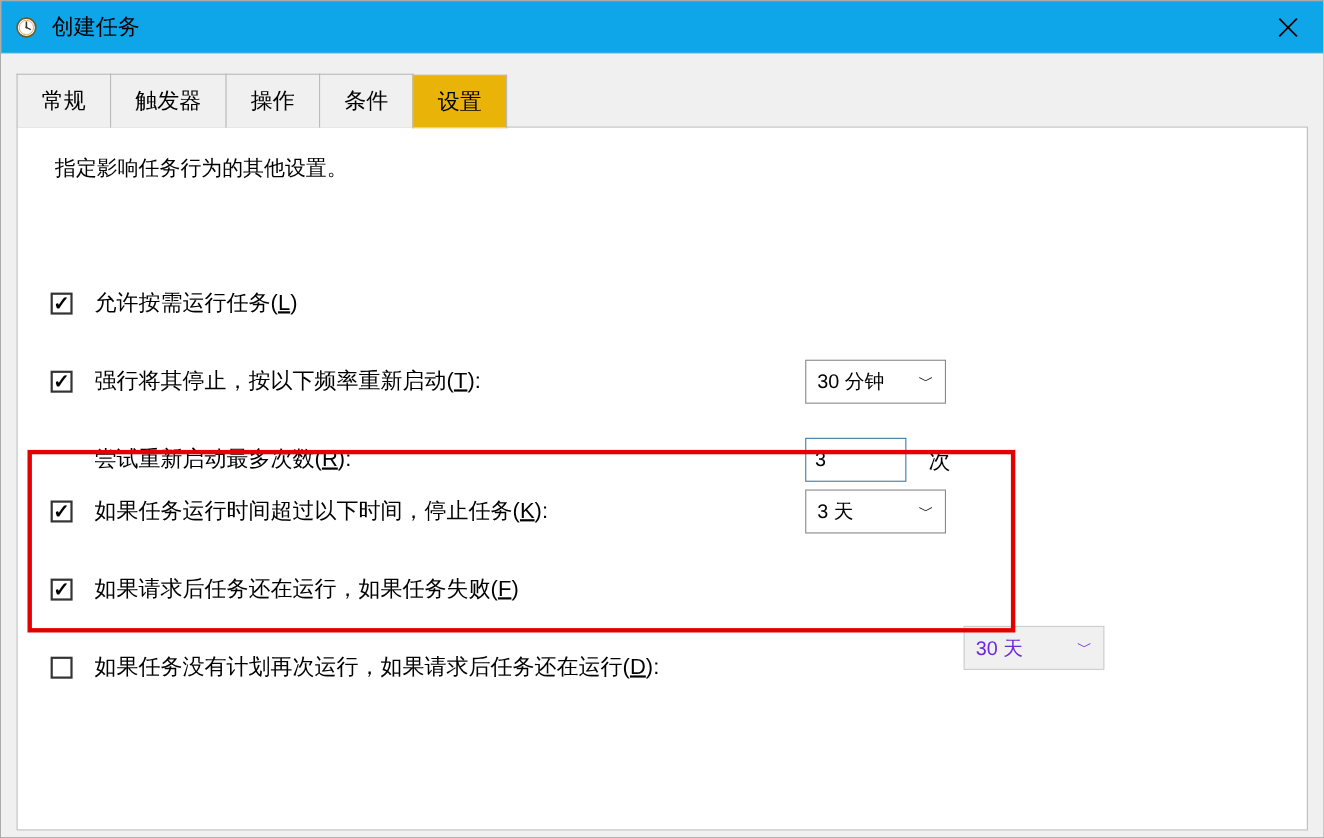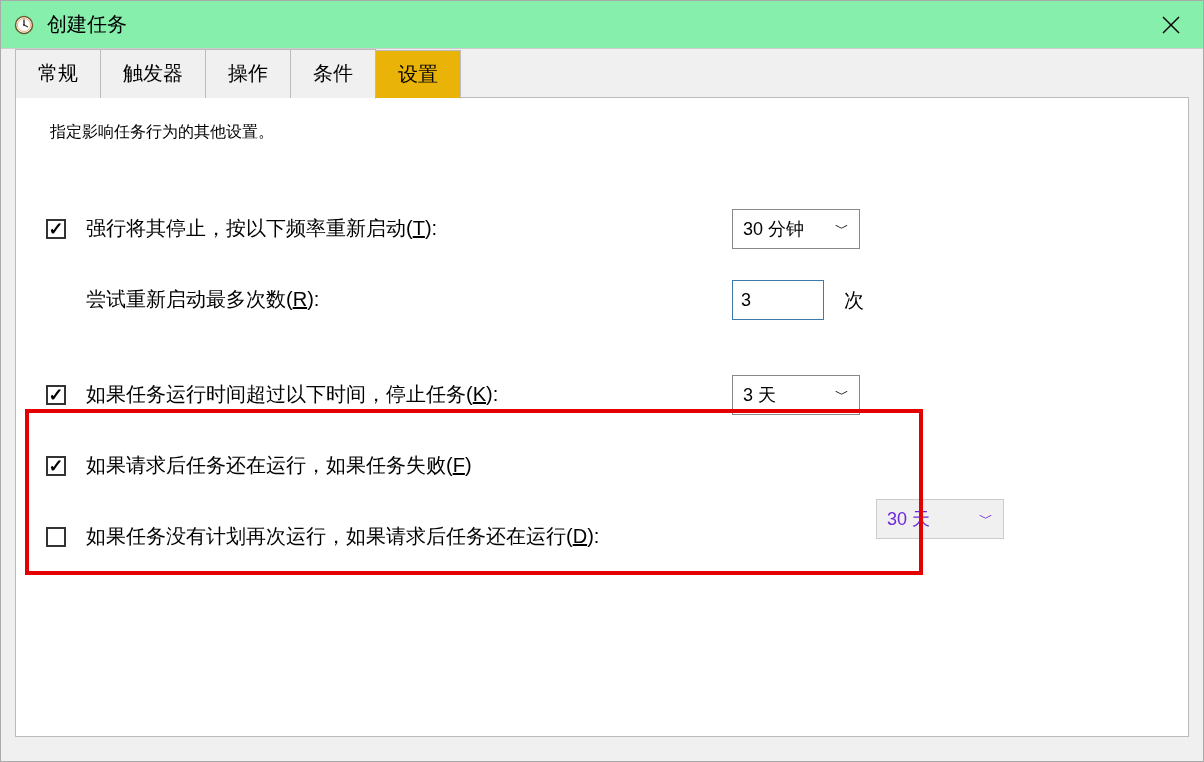--- a/index.html
+++ b/index.html
@@ -12,21 +12,21 @@
 .window {
   width: 1204px;
   height: 762px;
   background: #fff;
   border: 1px solid #aaa;
   position: relative;
   overflow: hidden;
 }
 .titlebar {
   height: 48px;
-  background: #86efac;
+  background: #0ea5e9;
   border-bottom: 1px solid #ccc;
   display: flex;
   align-items: center;
   padding: 0 12px;
 }
 .titlebar-icon {
   width: 22px; height: 22px;
   margin-right: 12px;
   display: flex; align-items: center; justify-content: center;
 }
@@ -35,21 +35,21 @@
   margin-left: auto;
   width: 40px; height: 40px;
   display: flex; align-items: center; justify-content: center;
   font-size: 26px;
   cursor: pointer;
   font-family: Arial, sans-serif;
 }
 .client-area {
   background: #f0f0f0;
   height: calc(100% - 48px);
-  padding: 0 14px 0 14px;
+  padding: 18px 14px 0 14px;
   position: relative;
 }
 .tabs {
   display: flex;
   position: relative;
   z-index: 2;
 }
 .tab {
   padding: 10px 22px;
   background: #f0f0f0;
@@ -68,22 +68,22 @@
 .panel {
   background: #fff;
   border: 1px solid #bbb;
   position: relative;
   top: -1px;
   z-index: 1;
   height: 640px;
   padding: 24px 30px;
 }
 .description {
-  font-size: 16px;
-  margin-bottom: 72px;
+  font-size: 19px;
+  margin-bottom: 96px;
   margin-left: 4px;
 }
 .setting-row {
   display: flex;
   align-items: center;
   margin-bottom: 44px;
   position: relative;
   font-size: 20px;
 }
 .chk {
@@ -146,21 +146,21 @@
   left: 24px;
   top: 360px;
   width: 898px;
   height: 166px;
   pointer-events: none;
   z-index: 5;
 }
 .retry-label-row {
   display: flex;
   align-items: center;
-  margin-bottom: 68px;
+  margin-bottom: 20px;
   font-size: 20px;
   margin-left: 40px;
   position: relative;
 }
 </style>
 </head>
 <body>
 
 <div class="window">
   <div class="titlebar">
@@ -187,20 +187,24 @@
       <div class="tab">常规</div>
       <div class="tab">触发器</div>
       <div class="tab">操作</div>
       <div class="tab">条件</div>
       <div class="tab active">设置</div>
     </div>
 
     <div class="panel">
       <div class="description">指定影响任务行为的其他设置。</div>
 
+      <div class="setting-row">
+        <span class="chk checked"></span>
+        <label class="lbl"><span>允许按需运行任务(</span><span class="u">L</span><span>)</span></label>
+      </div>
 
 
       <div class="setting-row">
         <span class="chk checked"></span>
         <label class="lbl"><span>强行将其停止，按以下频率重新启动(</span><span class="u">T</span><span>):</span></label>
         <div class="ctrl-right" style="top:-6px;">
           <div class="select">
             <span>30 分钟</span>
             <span class="caret">﹀</span>
           </div>

